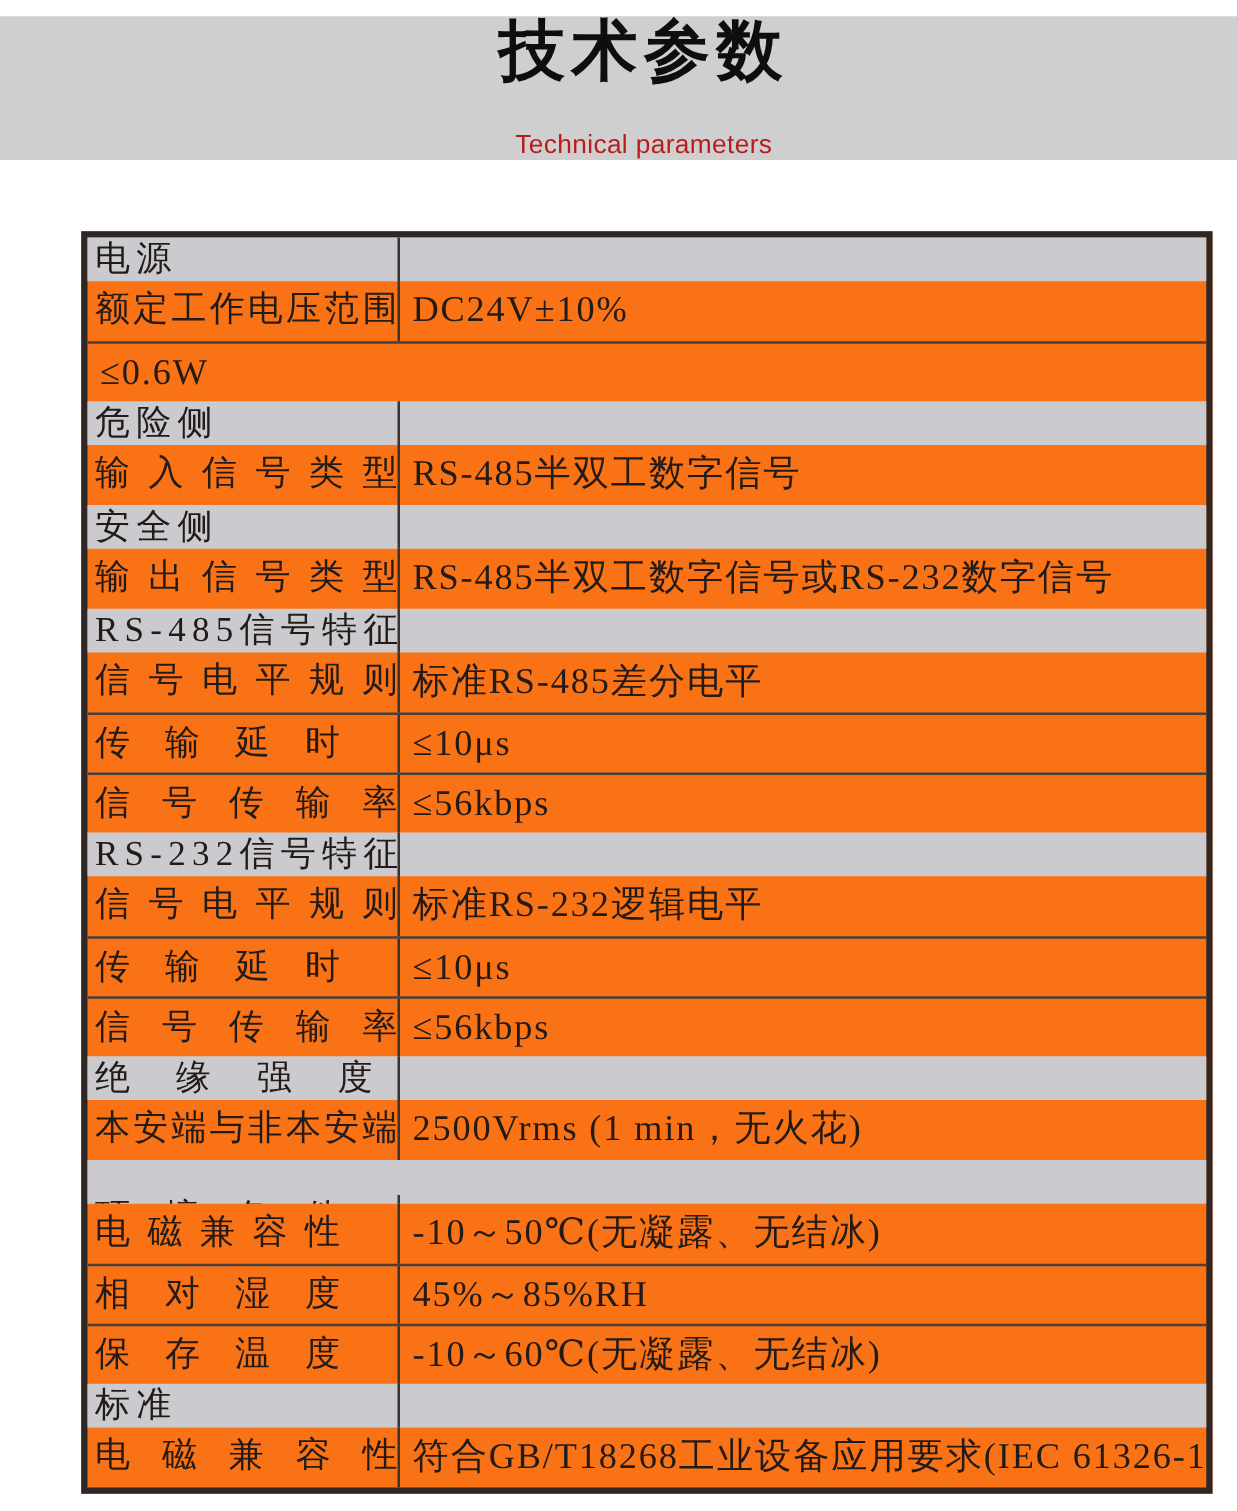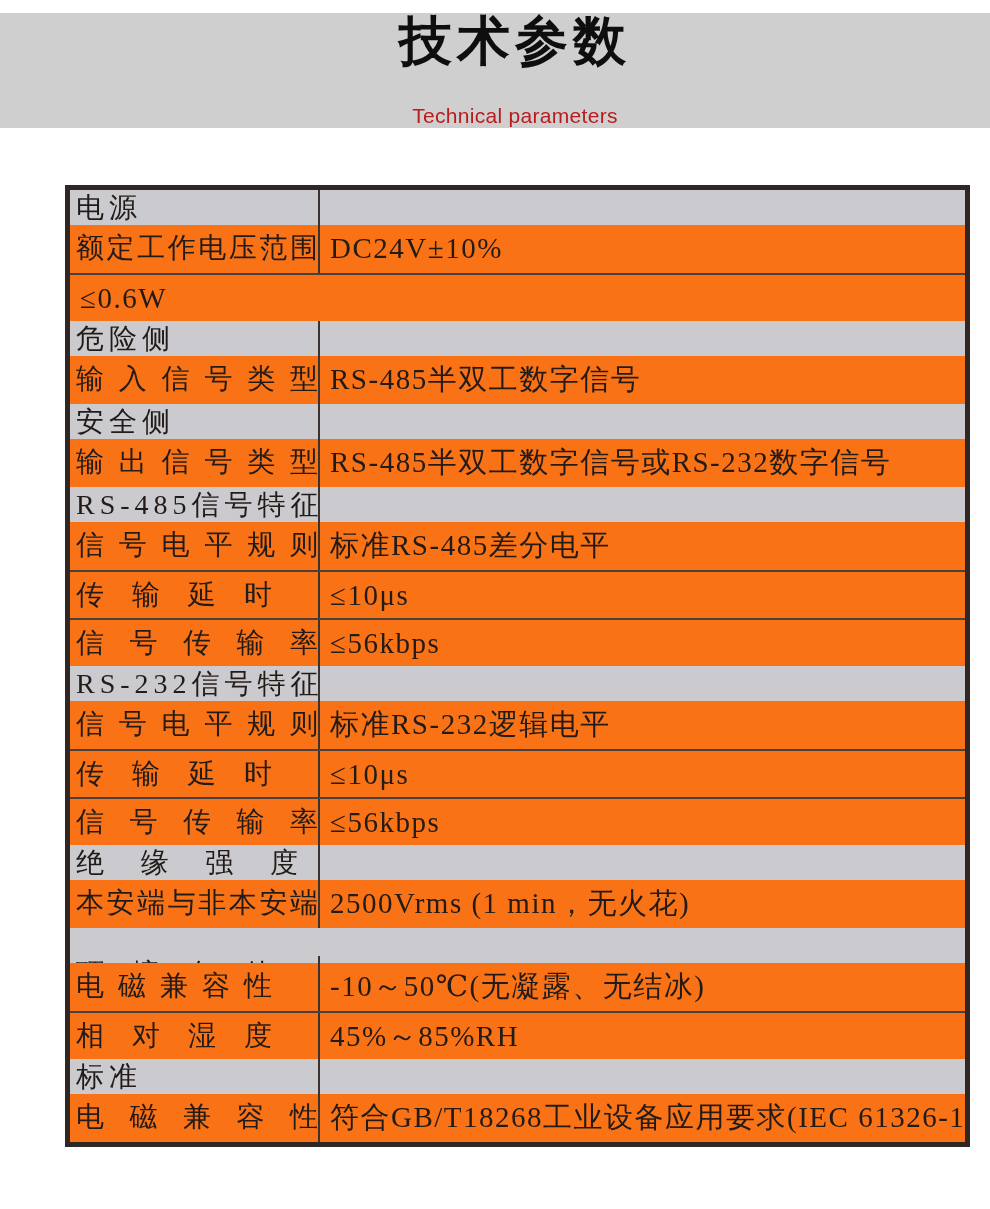--- a/index.html
+++ b/index.html
@@ -148,20 +148,24 @@
         <div class="cell value"></div>
       </div>
       <div class="row data">
         <div class="cell label spread" style="padding-right: 46px;">电磁兼容性</div>
         <div class="cell value">-10～50℃(无凝露、无结冰)</div>
       </div>
       <div class="row data line">
         <div class="cell label spread" style="padding-right: 46px;">相对湿度</div>
         <div class="cell value">45%～85%RH</div>
       </div>
+      <div class="row data line">
+        <div class="cell label spread" style="padding-right: 46px;">保存温度</div>
+        <div class="cell value">-10～60℃(无凝露、无结冰)</div>
+      </div>
       <div class="row section">
         <div class="cell label">标准</div>
         <div class="cell value"></div>
       </div>
       <div class="row data">
         <div class="cell label spread" style="padding-right: 0px;">电磁兼容性</div>
         <div class="cell value">符合GB/T18268工业设备应用要求(IEC 61326-1)</div>
       </div>
     </div>
 

